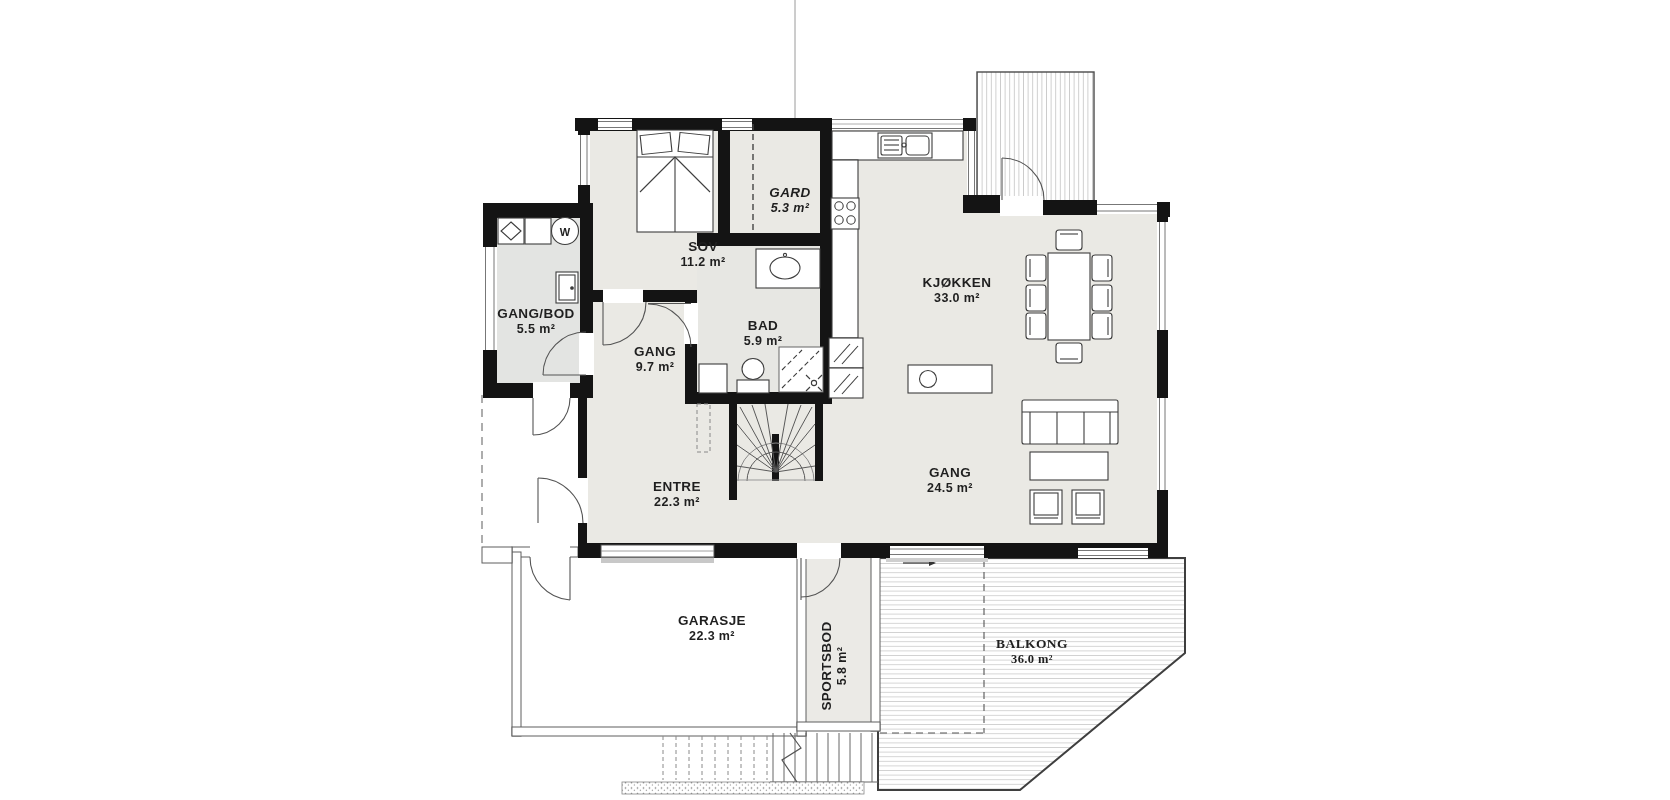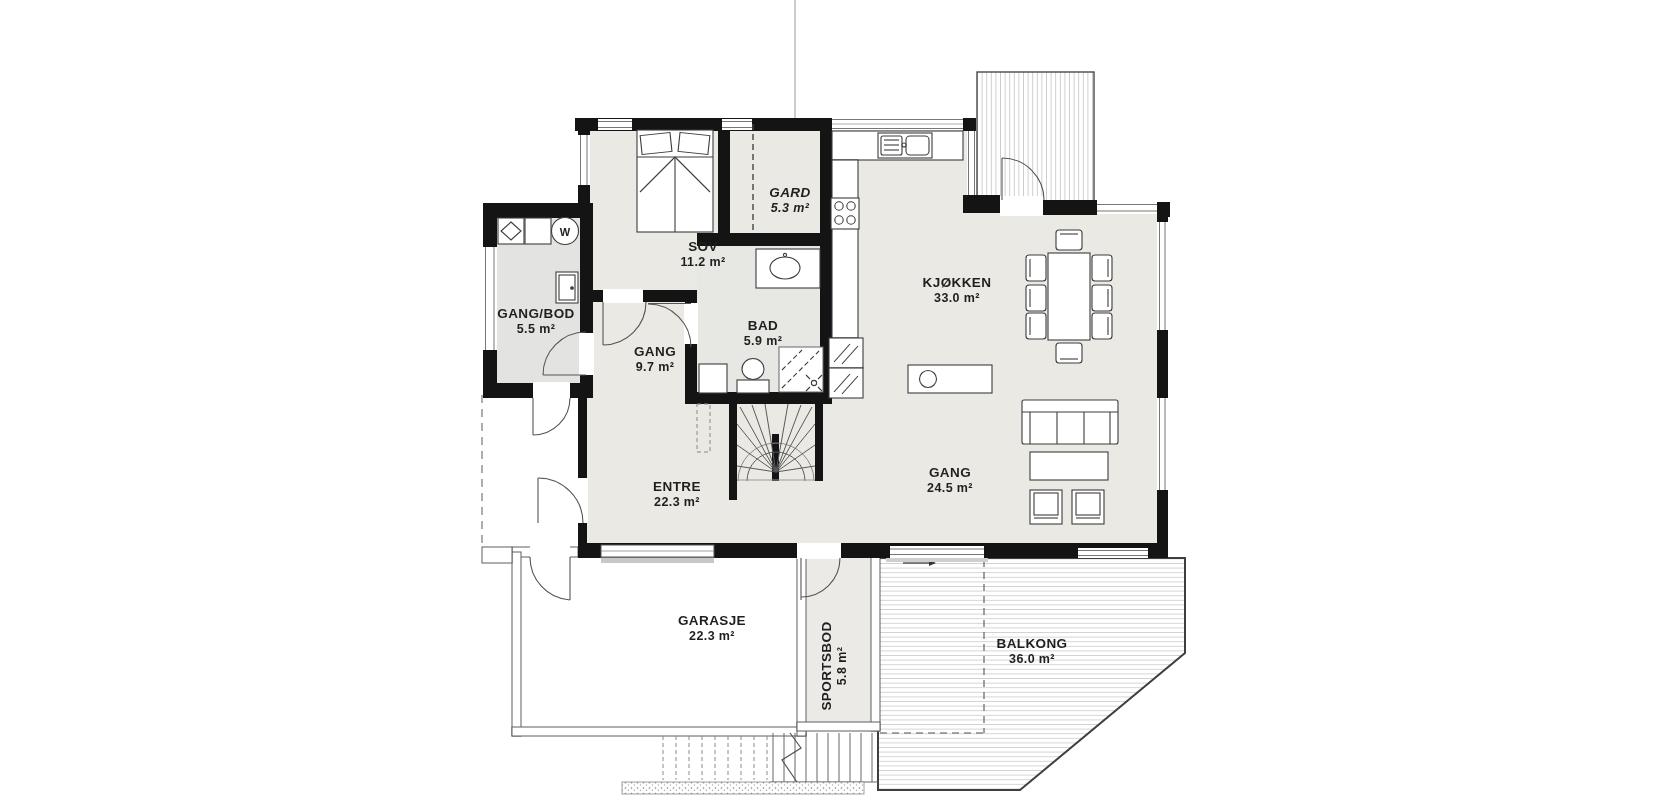--- a/index.html
+++ b/index.html
@@ -439,18 +439,18 @@
   <span class="ar">24.5 m²</span>
 </div>
 <div class="room-label" style="left:672px;top:629px;margin-left:40px;">
   <span class="nm">GARASJE</span>
   <span class="ar">22.3 m²</span>
 </div>
 <div class="room-label rot" style="left:835px;top:666px;">
   <span class="nm">SPORTSBOD</span>
   <span class="ar">5.8 m²</span>
 </div>
-<div class="room-label" style="left:1032px;top:652px;">
+<div class="room-label" style="left:1032px;top:652px;font-family:Liberation Serif, serif;">
   <span class="nm">BALKONG</span>
   <span class="ar">36.0 m²</span>
 </div>
 
 </div>
 
 </body></html>

